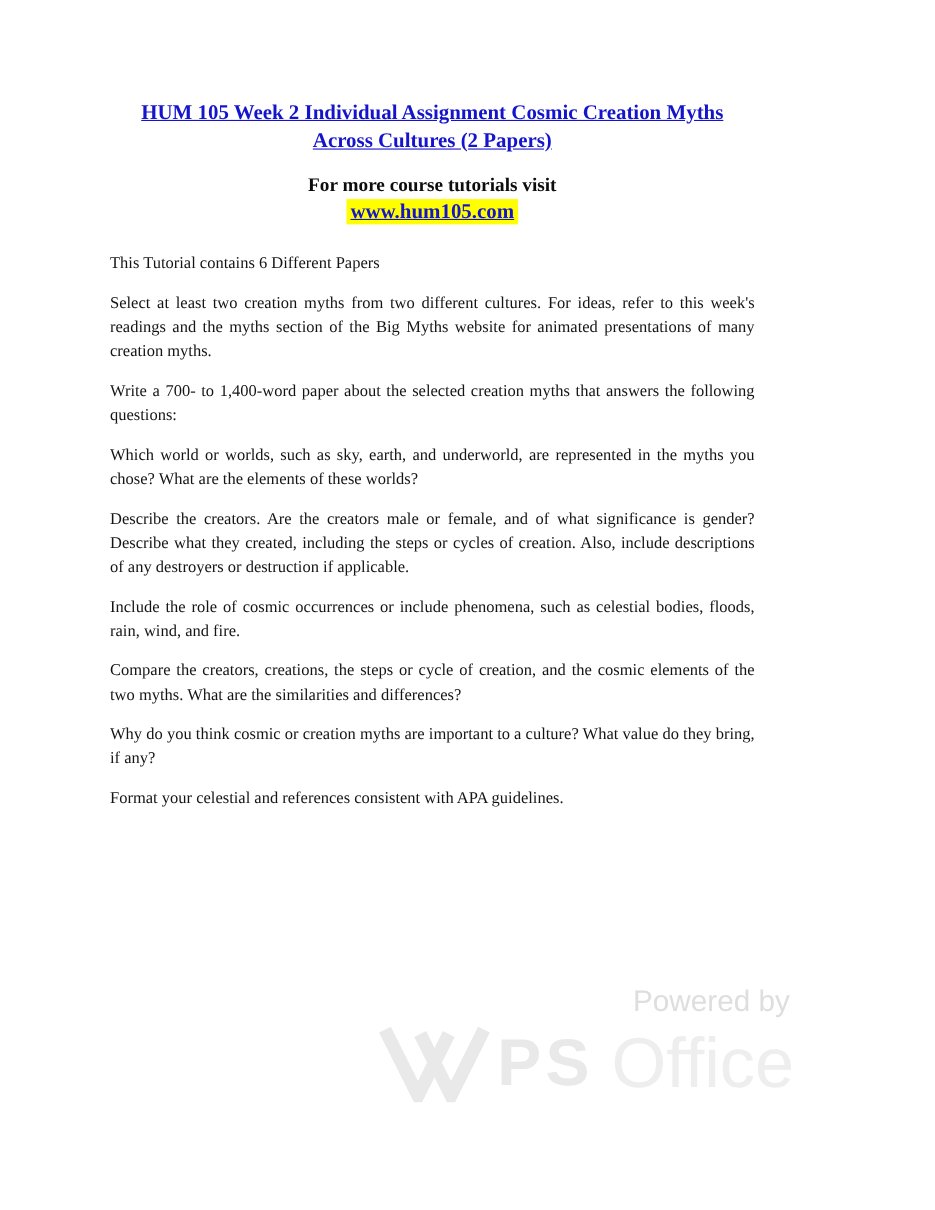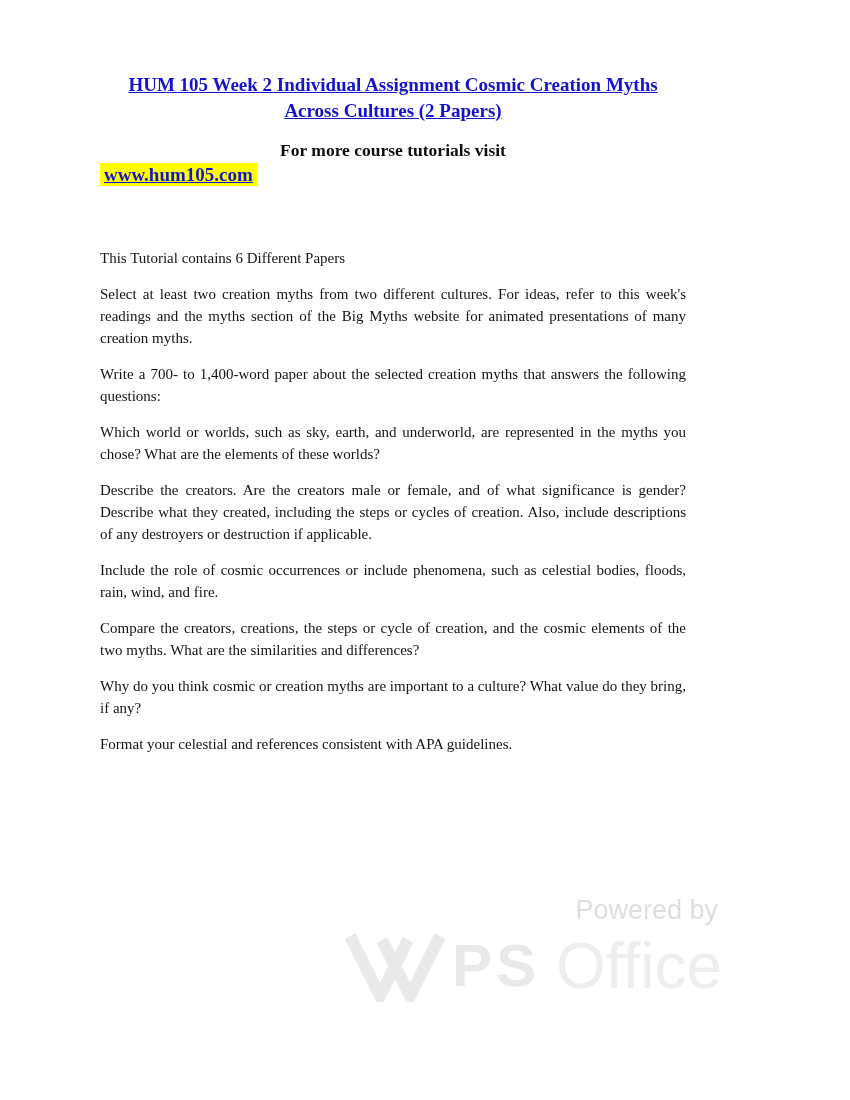--- a/index.html
+++ b/index.html
@@ -7,21 +7,21 @@
   body {
     width: 850px;
     height: 1100px;
     font-family: "Liberation Serif", serif;
   }
   .page {
     position: relative;
     width: 784px;
     height: 1100px;
     background: #ffffff;
-    padding: 72px 98px 0 100px;
+    padding: 90px 98px 0 100px;
     overflow: hidden;
   }
   .doc-title {
     max-width: 648px;
     margin: 0 auto 14px auto;
     text-align: center;
     font-size: 19px;
     line-height: 26px;
     font-weight: bold;
   }
@@ -31,22 +31,23 @@
     cursor: pointer;
   }
   .doc-subtitle {
     text-align: center;
     font-size: 17.5px;
     line-height: 24px;
     font-weight: bold;
     color: #0d0d0d;
   }
   .link-line {
+    text-align: center;
     line-height: 26px;
-    margin-bottom: 58px;
+    margin-bottom: 22px;
   }
   .link-line a {
     font-size: 19px;
     font-weight: bold;
     color: #1414cc;
     background: #ffff00;
     text-decoration: underline;
     padding: 1px 4px;
     cursor: pointer;
   }

